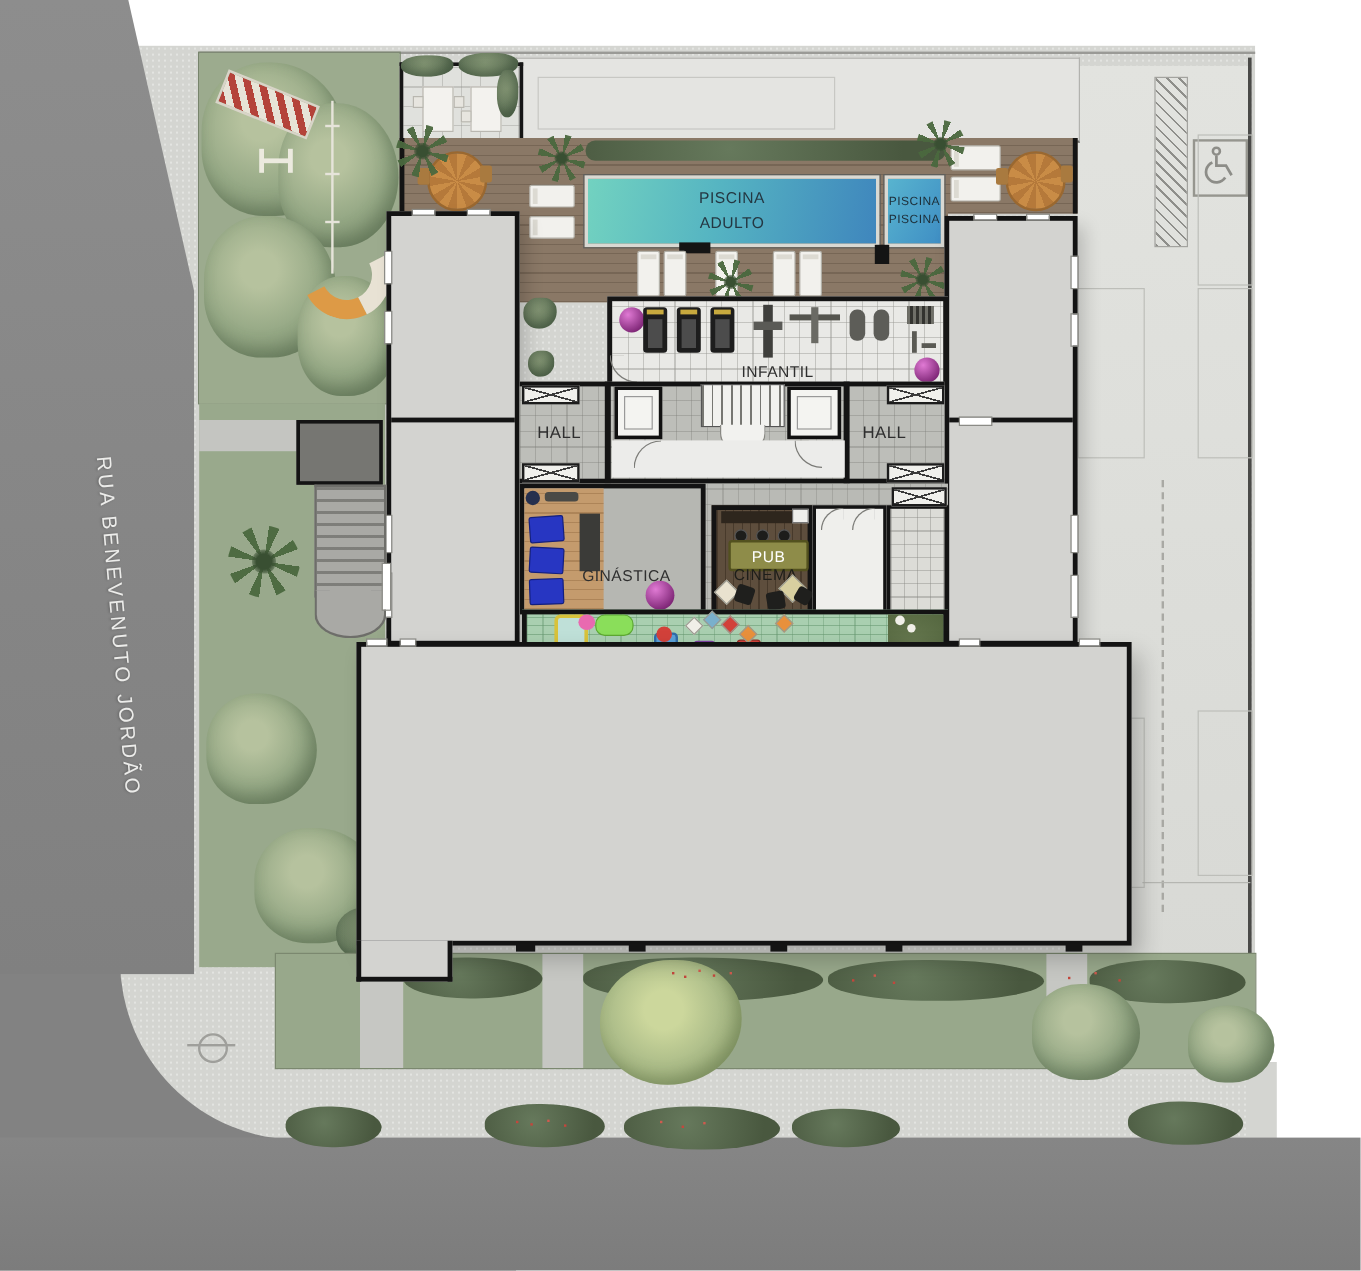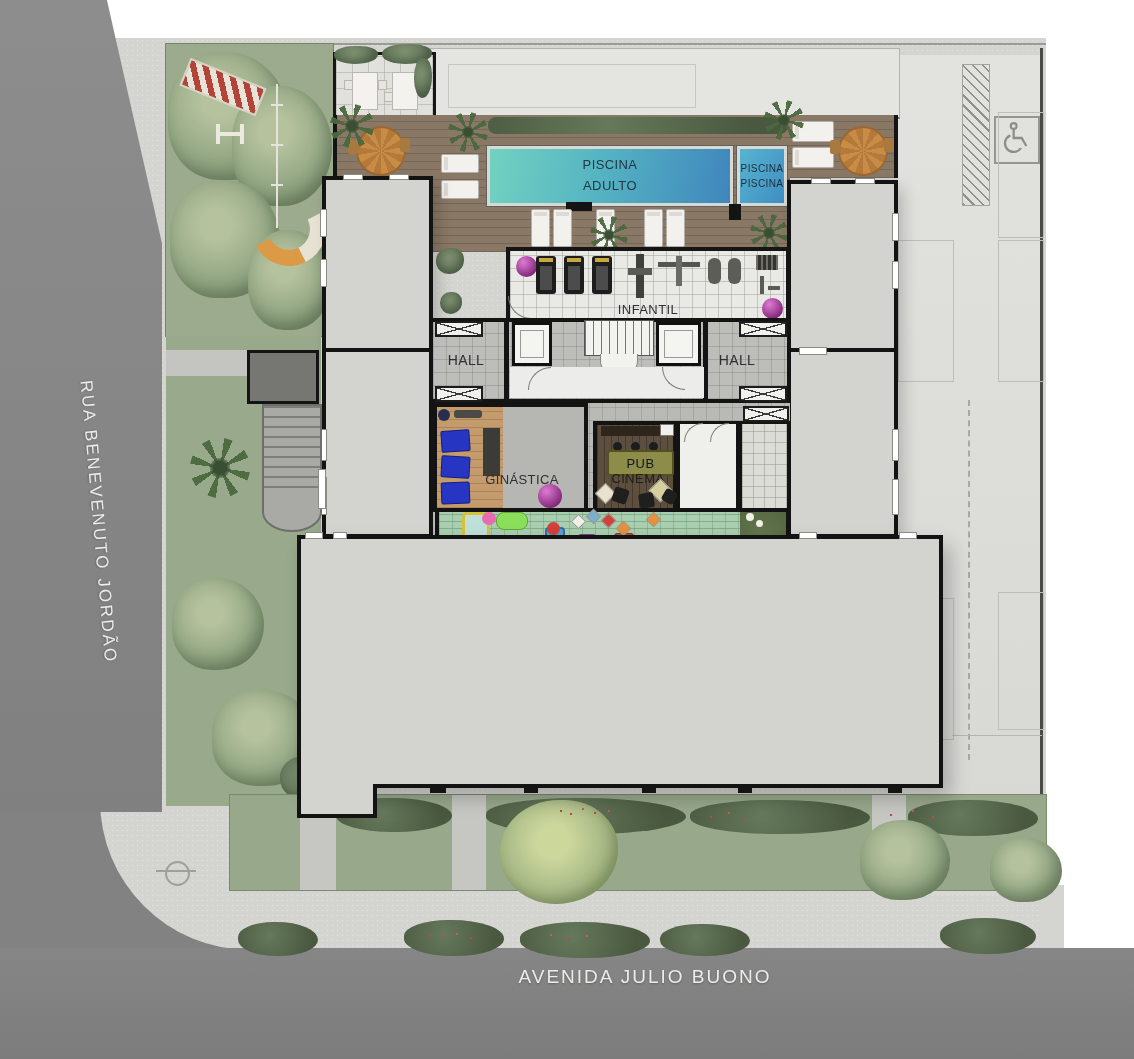--- a/index.html
+++ b/index.html
@@ -281,21 +281,21 @@
   <div class="a lbl" style="left:452px;top:472px;width:140px;text-align:center;font-size:13px">GINÁSTICA</div>
 
   <div class="a" style="left:593px;top:421px;width:84px;height:91px;box-sizing:border-box;border:4px solid #131313;
               background-color:#5e4e3d;background-image:repeating-linear-gradient(90deg,rgba(30,20,10,.35) 0 1px,transparent 1px 7px)"></div>
   <div class="a" style="left:601px;top:426px;width:64px;height:10px;background:#2e261d"></div>
   <div class="a" style="left:612px;top:441px;width:9px;height:9px;border-radius:50%;background:#1d1d1b;border:1px solid #555"></div>
   <div class="a" style="left:630px;top:441px;width:9px;height:9px;border-radius:50%;background:#1d1d1b;border:1px solid #555"></div>
   <div class="a" style="left:648px;top:441px;width:9px;height:9px;border-radius:50%;background:#1d1d1b;border:1px solid #555"></div>
   <div class="a" style="left:660px;top:424px;width:12px;height:10px;background:#efefec;border:1px solid #777"></div>
   <div class="a" style="left:607px;top:450px;width:63px;height:22px;background:#8e8c49;border:2px solid #53511f;border-radius:3px">
-    <div class="lbl" style="position:absolute;inset:0;display:flex;align-items:center;justify-content:center;font-size:13px;color:#0f172a">PUB</div>
+    <div class="lbl" style="position:absolute;inset:0;display:flex;align-items:center;justify-content:center;font-size:13px;color:#ffffff">PUB</div>
   </div>
   <div class="a lbl" style="left:601px;top:471px;width:74px;text-align:center;font-size:13px;color:#1e1e1a">CINEMA</div>
   <div class="a diam" style="left:598px;top:486px;width:13px;height:13px;background:#e9e2cf"></div>
   <div class="a diam" style="left:652px;top:482px;width:15px;height:15px;background:#d8cfa0"></div>
   <div class="a" style="left:613px;top:488px;width:15px;height:15px;background:#1f1f1d;border-radius:3px;transform:rotate(18deg)"></div>
   <div class="a" style="left:639px;top:493px;width:15px;height:15px;background:#1f1f1d;border-radius:3px;transform:rotate(-10deg)"></div>
   <div class="a" style="left:663px;top:490px;width:13px;height:13px;background:#1f1f1d;border-radius:3px;transform:rotate(30deg)"></div>
 
   <div class="a" style="left:677px;top:421px;width:62px;height:91px;box-sizing:border-box;border:3px solid #131313;background:#efefec"></div>
   <div class="a arc" style="left:684px;top:423px;width:18px;height:18px;transform:rotate(90deg)"></div>
@@ -344,16 +344,14 @@
   <div class="a wwin" style="left:800px;top:533px;width:16px;height:5px"></div>
   <div class="a wwin" style="left:900px;top:533px;width:16px;height:5px"></div>
   <div class="a blk" style="left:430px;top:786px;width:16px;height:7px"></div>
   <div class="a blk" style="left:524px;top:786px;width:14px;height:7px"></div>
   <div class="a blk" style="left:642px;top:786px;width:14px;height:7px"></div>
   <div class="a blk" style="left:738px;top:786px;width:14px;height:7px"></div>
   <div class="a blk" style="left:888px;top:786px;width:14px;height:7px"></div>
 
   <div class="a" style="left:-52px;top:512px;width:300px;text-align:center;transform:rotate(85deg);
               color:#ececea;font-size:17px;letter-spacing:2.5px;text-shadow:0 1px 2px rgba(0,0,0,.25)">RUA BENEVENUTO JORDÃO</div>
-  <div class="a" style="left:430px;top:966px;width:430px;text-align:center;color:#ececea;font-size:19px;letter-spacing:2px;
-              text-shadow:0 1px 2px rgba(0,0,0,.25)">AVENIDA JULIO BUONO</div>
 
 </div>
 
 </body></html>

